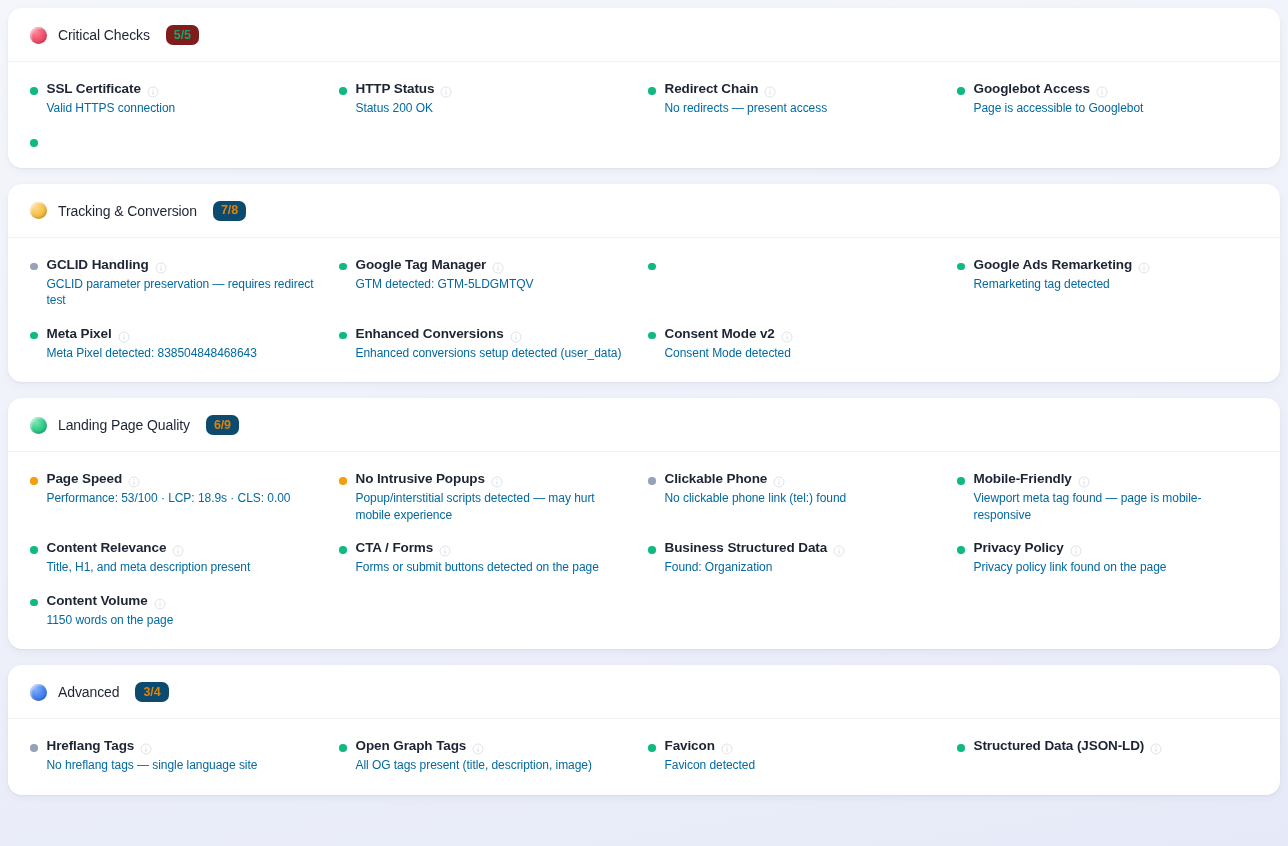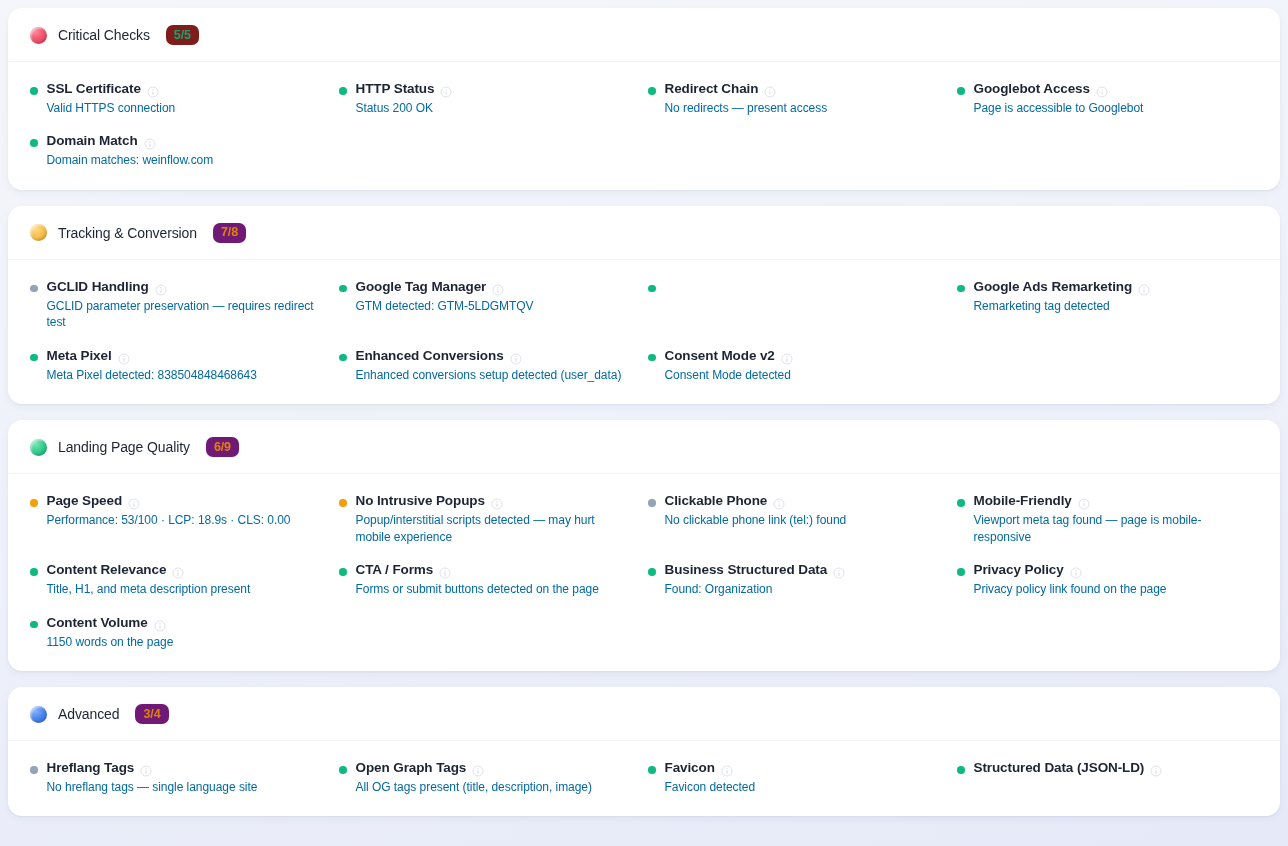--- a/index.html
+++ b/index.html
@@ -50,21 +50,21 @@
   }
   .score-badge {
     font-size: 12.5px;
     font-weight: bold;
     padding: 2.5px 8px 3.5px 8px;
     border-radius: 7px;
     margin-left: 5px;
     letter-spacing: -0.1px;
   }
   .score-badge.green { color: #16a46c; background: #7f1d1d; }
-  .score-badge.amber { color: #e08309; background: #701a75; }
+  .score-badge.amber { color: #e08309; background: #0c4a6e; }
 
   .card-body {
     padding: 19px 22px 21px 22px;
     display: grid;
     grid-template-columns: repeat(4, 1fr);
     column-gap: 8px;
     row-gap: 17px;
   }
   .check {
     display: flex;
@@ -172,31 +172,20 @@
                   <circle cx="12" cy="12" r="10" stroke="#b8c0cd" stroke-width="1.8"></circle>
                   <circle cx="12" cy="7.4" r="1.25" fill="#b8c0cd"></circle>
                   <rect x="10.85" y="10.4" width="2.3" height="7" rx="1.15" fill="#b8c0cd"></rect>
                 </svg></span>
             </div>
             <div class="check-desc">Page is accessible to Googlebot</div>
           </div>
         </div>
         <div class="check">
           <span class="dot pass"></span>
-          <div class="check-text">
-            <div class="check-label-row">
-              <span class="check-label">Domain Match</span>
-              <span class="info-icon"><svg viewBox="0 0 24 24" fill="none" xmlns="http://www.w3.org/2000/svg">
-                  <circle cx="12" cy="12" r="10" stroke="#b8c0cd" stroke-width="1.8"></circle>
-                  <circle cx="12" cy="7.4" r="1.25" fill="#b8c0cd"></circle>
-                  <rect x="10.85" y="10.4" width="2.3" height="7" rx="1.15" fill="#b8c0cd"></rect>
-                </svg></span>
-            </div>
-            <div class="check-desc">Domain matches: weinflow.com</div>
-          </div>
         </div>
       </div>
     </div>
     <div class="card">
       <div class="card-header">
         <span class="orb amber"></span>
         <span class="card-title">Tracking &amp; Conversion</span>
         <span class="score-badge amber">7/8</span>
       </div>
       <div class="card-body">

